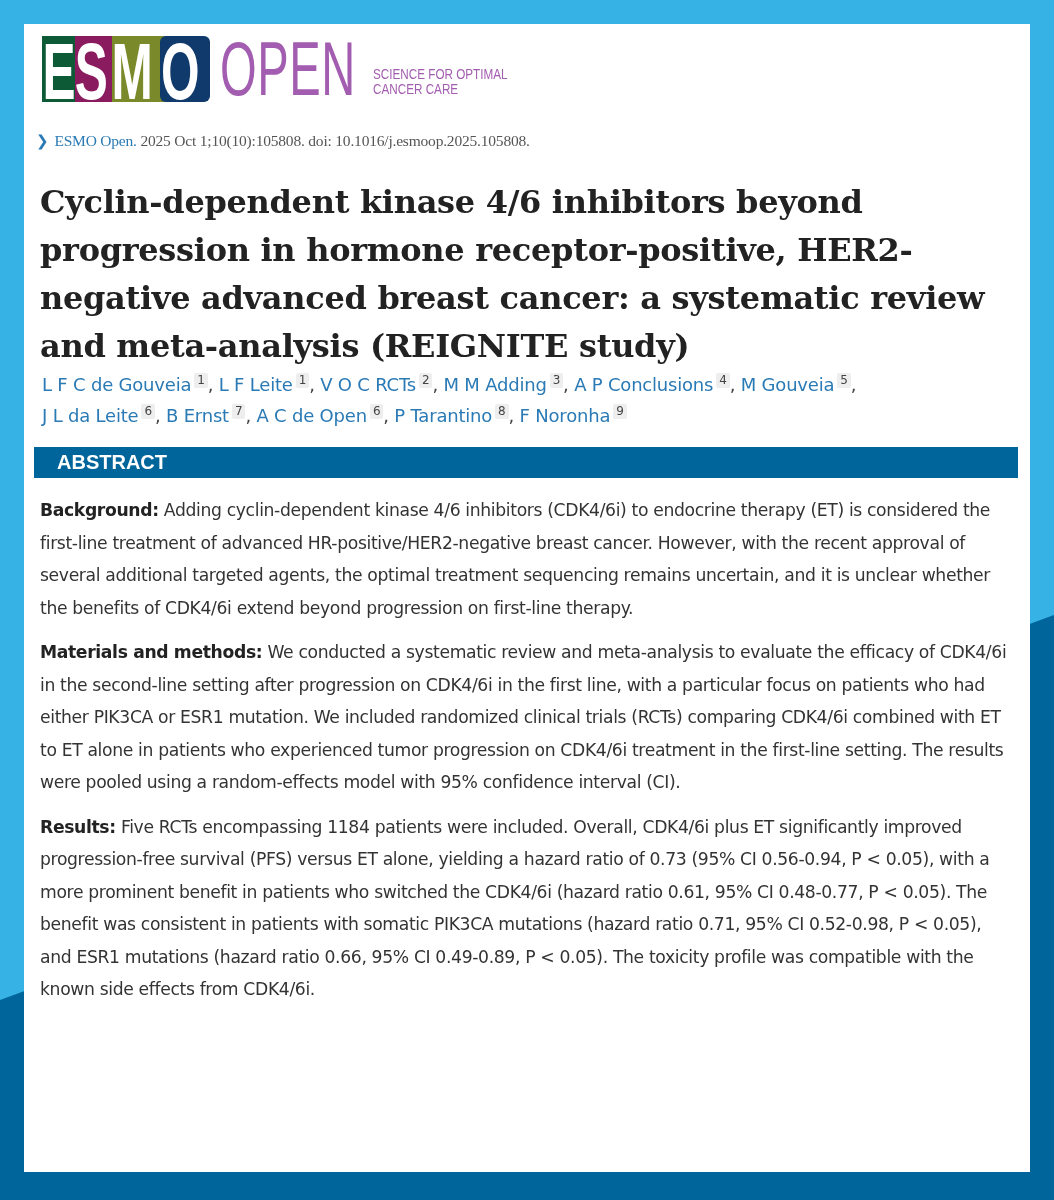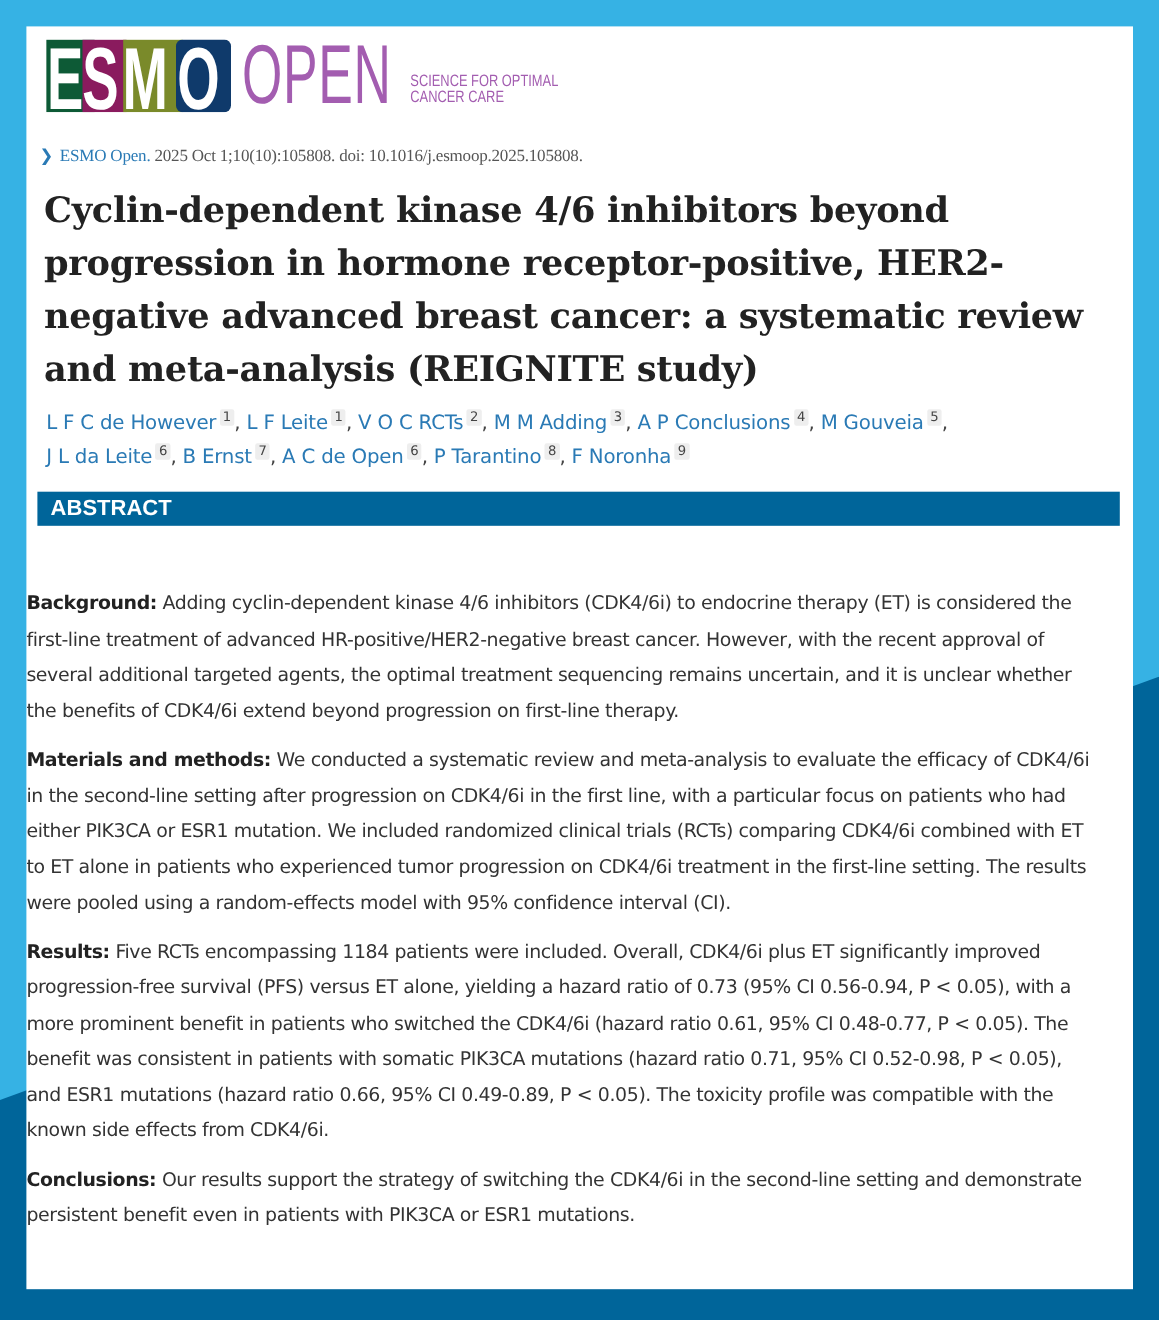--- a/index.html
+++ b/index.html
@@ -32,42 +32,42 @@
     color: #a35db0; transform: scaleX(0.78); transform-origin: left;
     white-space: nowrap;
   }
   .citation {
     position: absolute; left: 12px; top: 108px; font-size: 15.5px; color: #555555;
     font-family: Liberation Serif, serif; white-space: nowrap; letter-spacing: -0.2px;
   }
   .citation .chev { color: #2a7ab5; margin-right: 6px; font-size: 15px; }
   .citation .journal { color: #2a7ab5; }
   .title {
-    position: absolute; left: 16px; top: 143px; width: 970px;
+    position: absolute; left: 16px; top: 154px; width: 970px;
     font-family: "DejaVu Serif", serif; font-weight: bold; font-size: 32px; line-height: 48px;
     color: #222222; letter-spacing: -0.3px;
   }
   .authors {
     position: absolute; left: 18px; top: 345px; width: 960px;
     font-size: 18px; line-height: 31px; color: #2a7ab5; letter-spacing: -0.2px;
   }
   .authors .sup {
     display: inline-block; background: #eeeeee; color: #444; font-size: 12px;
     line-height: 15px; padding: 0 3px; vertical-align: 7px; margin-left: 3px; border-radius: 2px;
   }
   .authors .sep { color: #444; }
   .abstract-bar {
     position: absolute; left: 10px; top: 423px; width: 984px; height: 31px;
     background: #00659a; color: #ffffff;
     font-family: "Liberation Sans", sans-serif; font-weight: bold; font-size: 20px;
-    line-height: 31px; padding-left: 12px;
+    line-height: 31px; padding-left: 23px;
   }
   .abstract-body {
-    position: absolute; left: 0; top: 470px; width: 975px;
-    font-size: 17.2px; line-height: 32.5px; color: #333333; letter-spacing: -0.35px; margin-top: 39px;
+    position: absolute; left: 16px; top: 470px; width: 975px;
+    font-size: 17.2px; line-height: 32.5px; color: #333333; letter-spacing: -0.35px;
   }
   .abstract-body p { margin-bottom: 12px; }
   .abstract-body b { color: #222222; }
 </style>
 </head>
 <body>
 
 <div class="bg-dark"></div>
 
 <div class="card">
@@ -91,34 +91,33 @@
   </div>
 
   <div class="citation">
     <span class="chev">❯</span><span class="journal">ESMO Open.</span>
     <span>2025 Oct 1;10(10):105808. doi: 10.1016/j.esmoop.2025.105808.</span>
   </div>
 
   <h1 class="title">Cyclin-dependent kinase 4/6 inhibitors beyond progression in hormone receptor-positive, HER2-negative advanced breast cancer: a systematic review and meta-analysis (REIGNITE study)</h1>
 
   <div class="authors">
-    <span><span>L F C de However</span><span class="sup">1</span></span><span class="sep">, </span>
+    <span><span>L F C de Gouveia</span><span class="sup">1</span></span><span class="sep">, </span>
     <span><span>L F Leite</span><span class="sup">1</span></span><span class="sep">, </span>
     <span><span>V O C RCTs</span><span class="sup">2</span></span><span class="sep">, </span>
     <span><span>M M Adding</span><span class="sup">3</span></span><span class="sep">, </span>
     <span><span>A P Conclusions</span><span class="sup">4</span></span><span class="sep">, </span>
     <span><span>M Gouveia</span><span class="sup">5</span></span><span class="sep">,</span><br>
     <span><span>J L da Leite</span><span class="sup">6</span></span><span class="sep">, </span>
     <span><span>B Ernst</span><span class="sup">7</span></span><span class="sep">, </span>
     <span><span>A C de Open</span><span class="sup">6</span></span><span class="sep">, </span>
     <span><span>P Tarantino</span><span class="sup">8</span></span><span class="sep">, </span>
     <span><span>F Noronha</span><span class="sup">9</span></span>
   </div>
 
   <div class="abstract-bar">ABSTRACT</div>
 
   <div class="abstract-body">
     <p><b>Background:</b><span> Adding cyclin-dependent kinase 4/6 inhibitors (CDK4/6i) to endocrine therapy (ET) is considered the first-line treatment of advanced HR-positive/HER2-negative breast cancer. However, with the recent approval of several additional targeted agents, the optimal treatment sequencing remains uncertain, and it is unclear whether the benefits of CDK4/6i extend beyond progression on first-line therapy.</span></p>
     <p><b>Materials and methods:</b><span> We conducted a systematic review and meta-analysis to evaluate the efficacy of CDK4/6i in the second-line setting after progression on CDK4/6i in the first line, with a particular focus on patients who had either PIK3CA or ESR1 mutation. We included randomized clinical trials (RCTs) comparing CDK4/6i combined with ET to ET alone in patients who experienced tumor progression on CDK4/6i treatment in the first-line setting. The results were pooled using a random-effects model with 95% confidence interval (CI).</span></p>
     <p><b>Results:</b><span> Five RCTs encompassing 1184 patients were included. Overall, CDK4/6i plus ET significantly improved progression-free survival (PFS) versus ET alone, yielding a hazard ratio of 0.73 (95% CI 0.56-0.94, P &lt; 0.05), with a more prominent benefit in patients who switched the CDK4/6i (hazard ratio 0.61, 95% CI 0.48-0.77, P &lt; 0.05). The benefit was consistent in patients with somatic PIK3CA mutations (hazard ratio 0.71, 95% CI 0.52-0.98, P &lt; 0.05), and ESR1 mutations (hazard ratio 0.66, 95% CI 0.49-0.89, P &lt; 0.05). The toxicity profile was compatible with the known side effects from CDK4/6i.</span></p>
-    <p><b>Conclusions:</b><span> Our results support the strategy of switching the CDK4/6i in the second-line setting and demonstrate persistent benefit even in patients with PIK3CA or ESR1 mutations.</span></p>
   </div>
 </div>
 
 </body></html>

